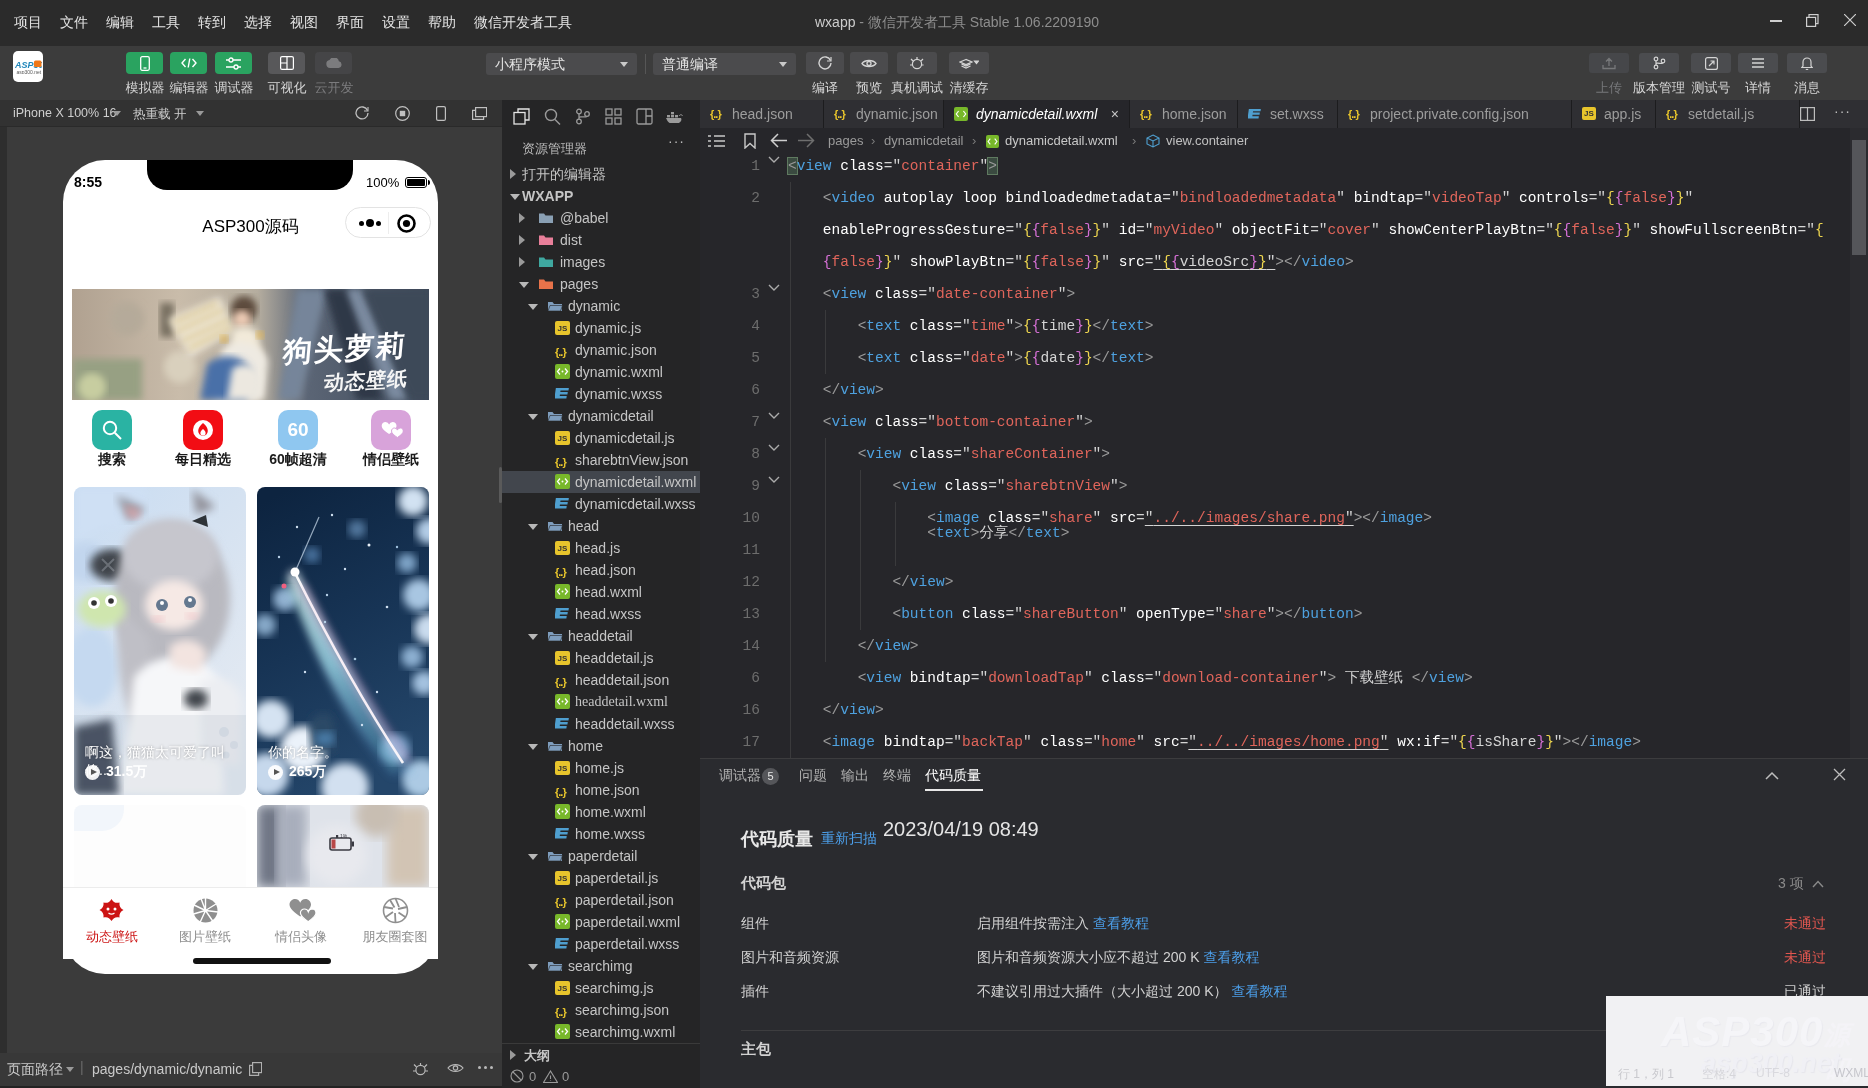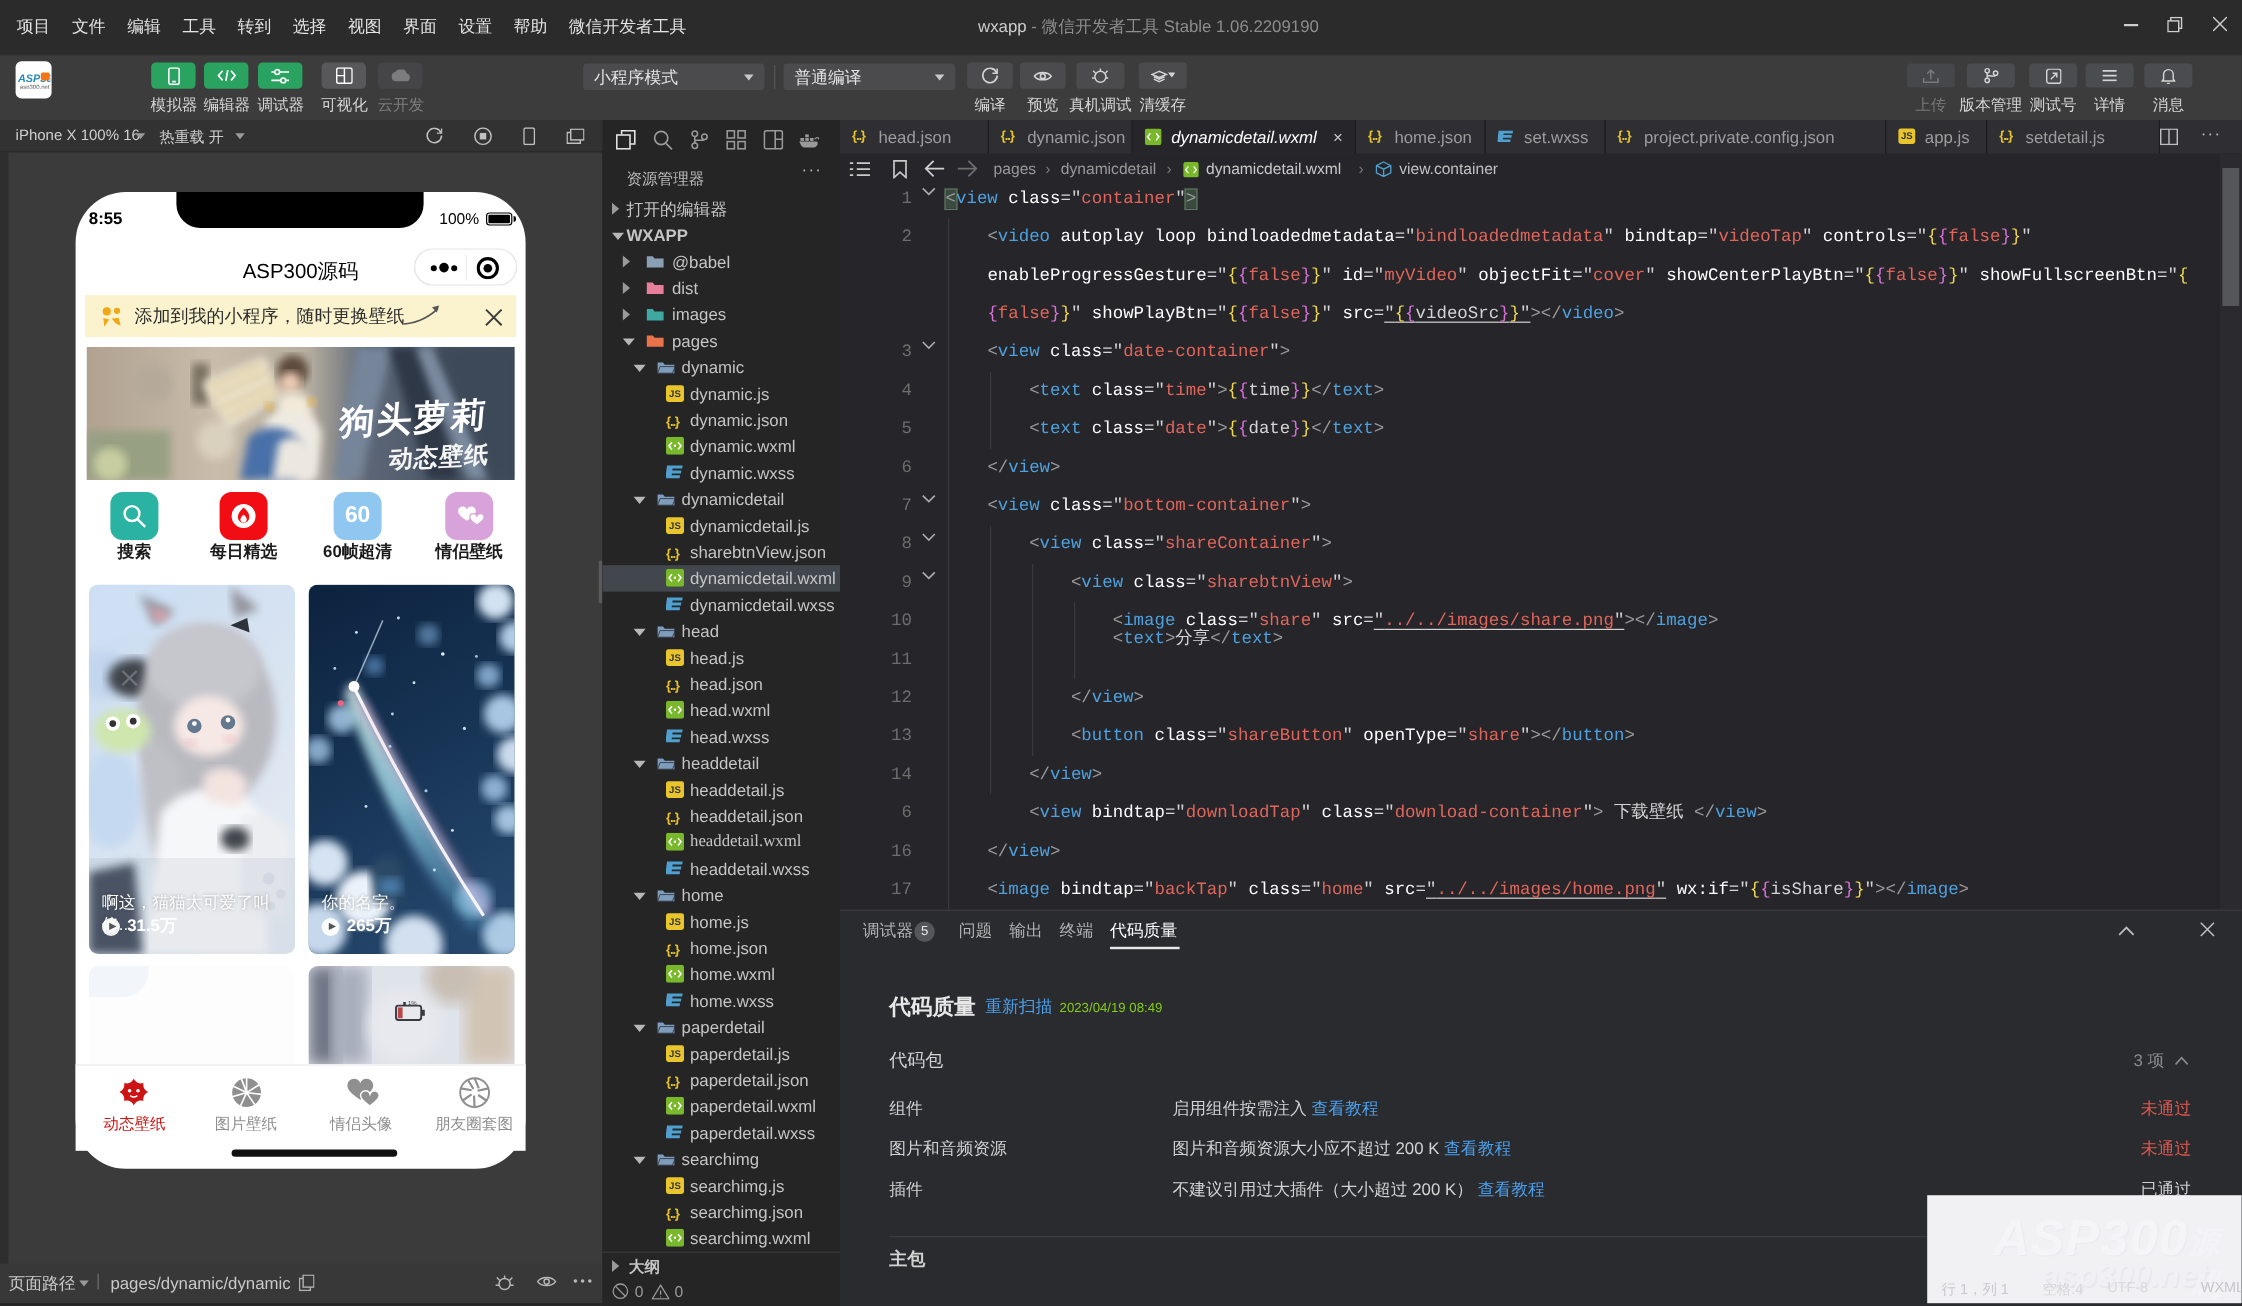--- a/index.html
+++ b/index.html
@@ -225,36 +225,20 @@
     <div class="a" style="left:282px;top:47px;width:86px;height:31px;border:1px solid #e3e3e3;border-radius:16px">
       <div class="a" style="left:13px;top:13px;width:5px;height:5px;background:#000;border-radius:50%"></div>
       <div class="a" style="left:20px;top:11px;width:8px;height:8px;background:#000;border-radius:50%"></div>
       <div class="a" style="left:30px;top:13px;width:5px;height:5px;background:#000;border-radius:50%"></div>
       <div class="a" style="left:42px;top:4px;width:1px;height:22px;background:#ededed"></div>
       <svg class="a" style="left:51px;top:6px" width="19" height="19">
           <circle cx="9.5" cy="9.5" r="8" fill="none" stroke="#000" stroke-width="2.6"></circle>
           <circle cx="9.5" cy="9.5" r="3.6" fill="#000"></circle>
         </svg>
     </div>
-    <div class="a" style="left:8px;top:86px;width:359px;height:35px;background:#faf3cd">
-      <svg class="a" style="left:12px;top:8px" width="20" height="20" fill="#f0a818">
-          <circle cx="6" cy="5.5" r="3.4"></circle>
-          <circle cx="14.5" cy="5" r="2.6"></circle>
-          <path d="M3 11 l5 1.2 -4 6 z"></path>
-          <path d="M10 11.5 l6 -0.5 1.5 6.5 -4-2 z"></path>
-        </svg>
-      <span class="a" style="left:41px;top:8px;color:#2e2e2e;font-size:15px">添加到我的小程序，随时更换壁纸</span>
-      <svg class="a" style="left:263px;top:6px" width="36" height="22" fill="none" stroke="#555">
-          <path d="M1 18 C10 18 22 14 31 5" stroke-width="1.3"></path>
-          <path d="M26 4 l6 -1.5 -2 6" fill="#555" stroke="none"></path>
-        </svg>
-      <svg class="a" style="left:333px;top:11px" width="15" height="15" stroke="#3c3c3c" stroke-width="1.6">
-          <path d="M1 1 L14 14 M14 1 L1 14"></path>
-        </svg>
-    </div>
     <div class="a" style="left:9px;top:129px;width:357px;height:111px;overflow:hidden" id="banner">
       <svg width="357" height="111">
         <defs>
           <linearGradient id="bg1" x1="0" y1="0" x2="1" y2="0">
             <stop offset="0" stop-color="#b0a190"></stop>
               <stop offset="0.3" stop-color="#c9bcaa"></stop>
               <stop offset="0.52" stop-color="#b5ad9f"></stop>
               <stop offset="0.66" stop-color="#5b6575"></stop>
               <stop offset="1" stop-color="#3e4a5a"></stop>
           </linearGradient>
@@ -1012,22 +996,22 @@
   <span class="ptab" style="left:225px;color:#fff">代码质量</span>
   <div class="a" style="left:225px;top:30px;width:58px;height:2px;background:#e8e8e8"></div>
   <svg class="a" style="left:1065px;top:12px" width="14" height="9" fill="none" stroke="#bdbdbd" stroke-width="1.5">
         <path d="M1 8 L7 2 L13 8"></path>
       </svg>
   <svg class="a" style="left:1133px;top:9px" width="13" height="13" stroke="#bdbdbd" stroke-width="1.3">
         <path d="M1 1 L12 12 M12 1 L1 12"></path>
       </svg>
   <span class="a" style="left:41px;top:68px;color:#e8e8e8;font-size:18px;font-weight:bold">代码质量</span>
   <span class="a blue" style="left:121px;top:71px;font-size:14px">重新扫描</span>
-  <span class="a" style="left:183px;top:75px;color:#84cc16;font-size:11px">2023/04/19 08:49</span>
-  <span class="prow" style="left:41px;top:115px;font-weight:normal;font-size:15px">代码包</span>
+  <span class="a" style="left:183px;top:59px;color:#e5e5e5;font-size:20px">2023/04/19 08:49</span>
+  <span class="prow" style="left:41px;top:115px;font-weight:bold;font-size:15px">代码包</span>
   <span class="a" style="left:1078px;top:116px;color:#8a8a8a;font-size:14px">3 项</span>
   <svg class="a" style="left:1112px;top:121px" width="12" height="8" fill="none" stroke="#8a8a8a" stroke-width="1.4">
         <path d="M1 7 L6 1.5 L11 7"></path>
       </svg>
   <span class="prow" style="left:41px;top:156px">组件</span>
   <span class="prow" style="left:277px;top:156px">启用组件按需注入 <span class="blue">查看教程</span></span>
   <span class="prow red" style="left:1084px;top:156px">未通过</span>
   <span class="prow" style="left:41px;top:190px">图片和音频资源</span>
   <span class="prow" style="left:277px;top:190px">图片和音频资源大小应不超过 200 K <span class="blue">查看教程</span></span>
   <span class="prow red" style="left:1084px;top:190px">未通过</span>

